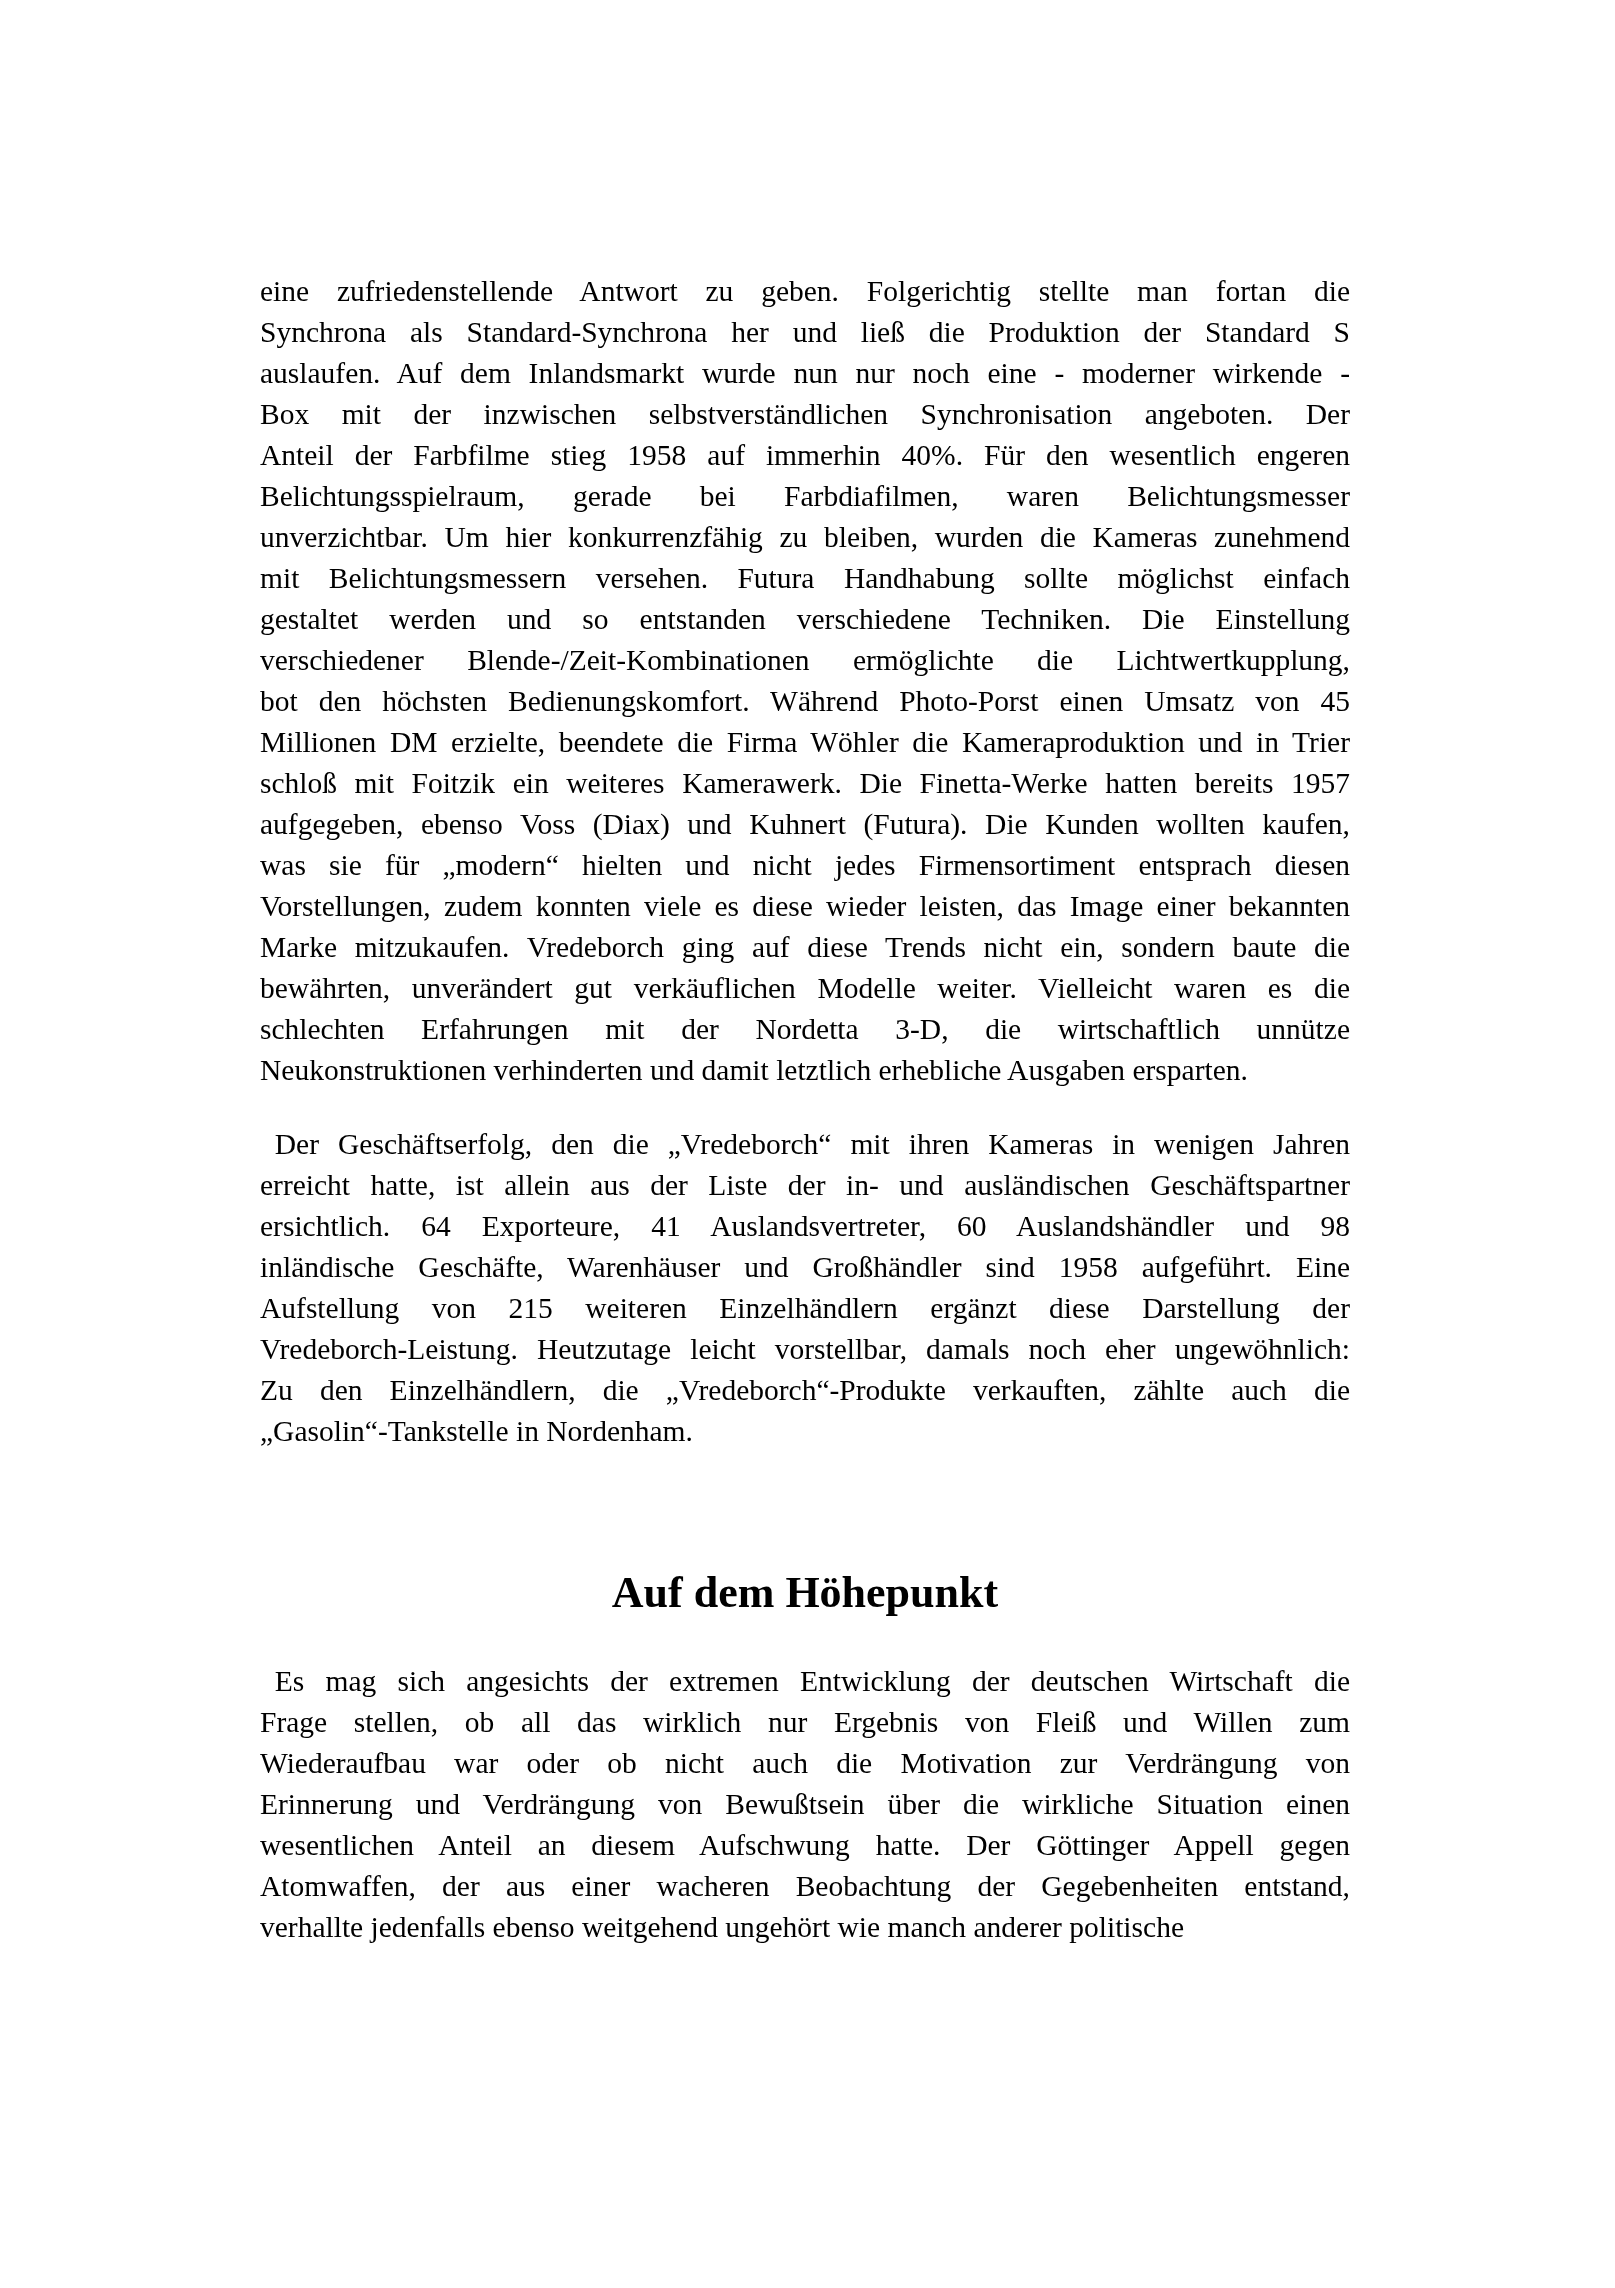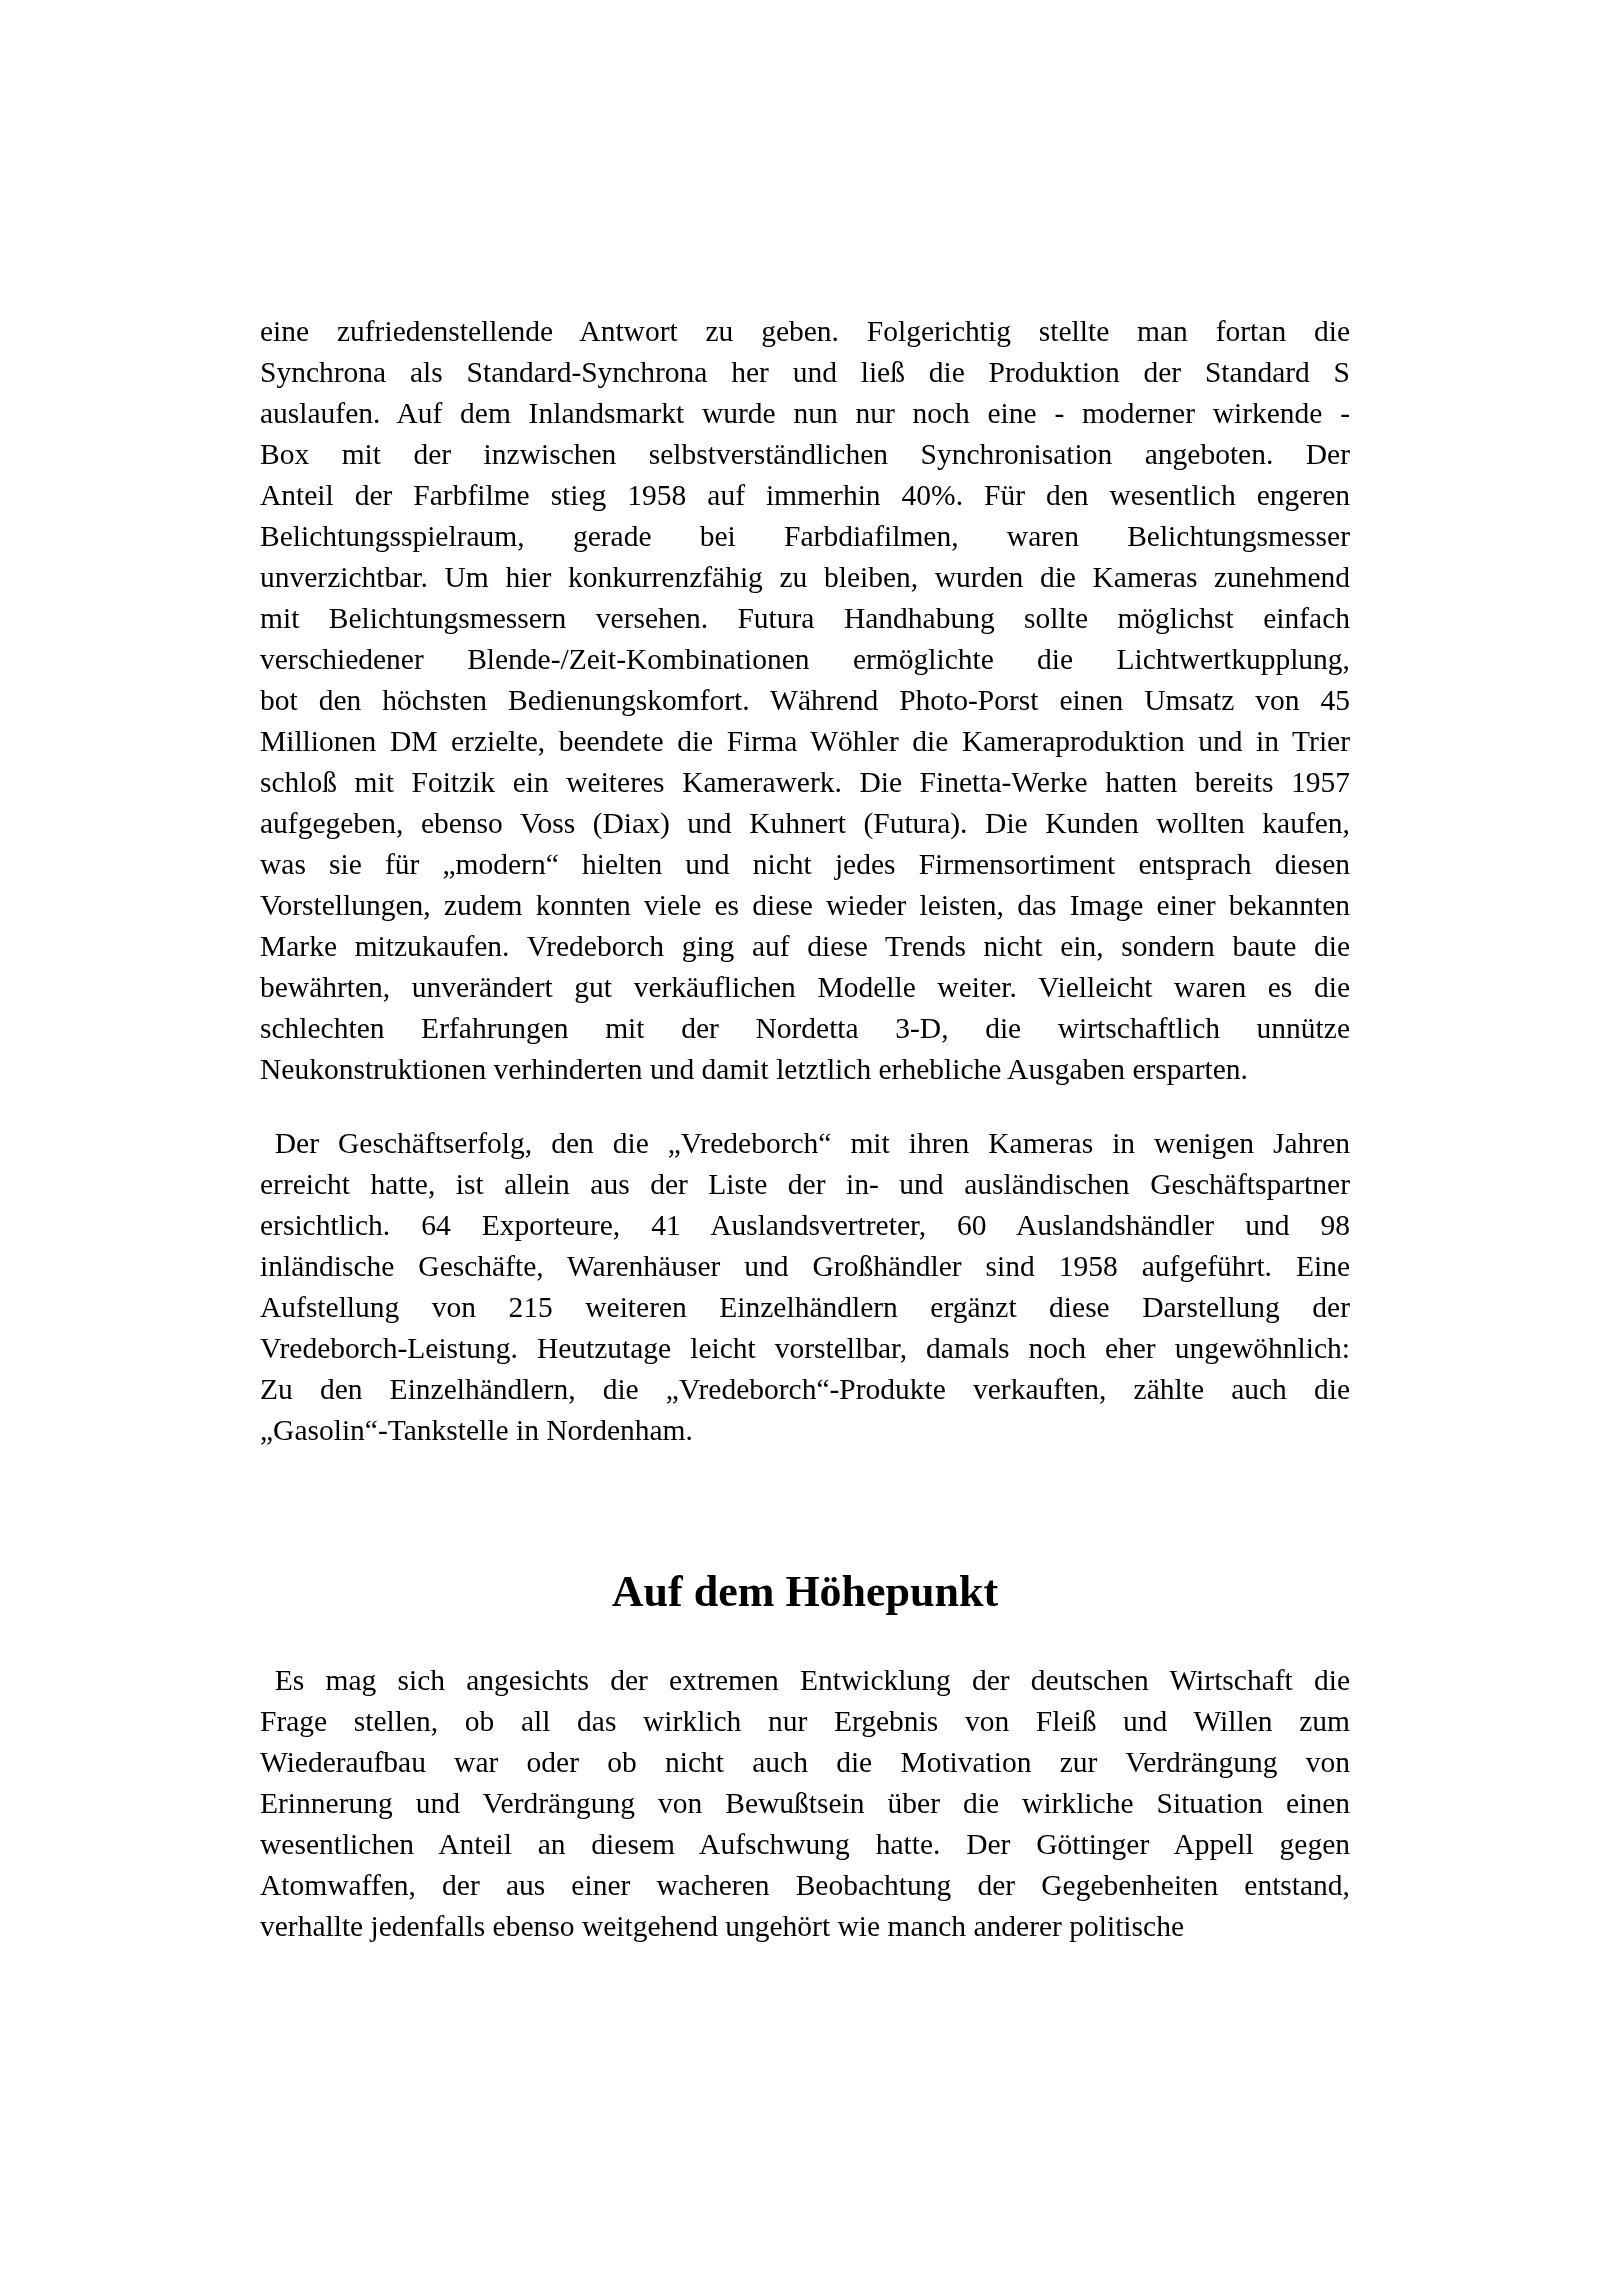--- a/index.html
+++ b/index.html
@@ -15,21 +15,20 @@
     color: #000000;
     font-family: "Liberation Serif", serif;
     overflow: hidden;
   }
   .text-block {
     position: absolute;
     left: 260px;
     top: 271px;
     width: 1090px;
     font-size: 29.5px;
-    margin-top: 40px;
   }
   .para {
     margin: 0;
     line-height: 41px;
   }
   .para + .para {
     margin-top: 33px;
   }
   .line {
     text-align: justify;
@@ -60,20 +59,21 @@
 
     <div class="para">
         <div class="line">eine zufriedenstellende Antwort zu geben. Folgerichtig stellte man fortan die</div>
         <div class="line">Synchrona als Standard-Synchrona her und ließ die Produktion der Standard S</div>
         <div class="line">auslaufen. Auf dem Inlandsmarkt wurde nun nur noch eine - moderner wirkende -</div>
         <div class="line">Box mit der inzwischen selbstverständlichen Synchronisation angeboten. Der</div>
         <div class="line">Anteil der Farbfilme stieg 1958 auf immerhin 40%. Für den wesentlich engeren</div>
         <div class="line">Belichtungsspielraum, gerade bei Farbdiafilmen, waren Belichtungsmesser</div>
         <div class="line">unverzichtbar. Um hier konkurrenzfähig zu bleiben, wurden die Kameras zunehmend</div>
         <div class="line">mit Belichtungsmessern versehen. Futura Handhabung sollte möglichst einfach</div>
+        <div class="line">gestaltet werden und so entstanden verschiedene Techniken. Die Einstellung</div>
         <div class="line">verschiedener Blende-/Zeit-Kombinationen ermöglichte die Lichtwertkupplung,</div>
         <div class="line">bot den höchsten Bedienungskomfort. Während Photo-Porst einen Umsatz von 45</div>
         <div class="line">Millionen DM erzielte, beendete die Firma Wöhler die Kameraproduktion und in Trier</div>
         <div class="line">schloß mit Foitzik ein weiteres Kamerawerk. Die Finetta-Werke hatten bereits 1957</div>
         <div class="line">aufgegeben, ebenso Voss (Diax) und Kuhnert (Futura). Die Kunden wollten kaufen,</div>
         <div class="line">was sie für „modern“ hielten und nicht jedes Firmensortiment entsprach diesen</div>
         <div class="line">Vorstellungen, zudem konnten viele es diese wieder leisten, das Image einer bekannten</div>
         <div class="line">Marke mitzukaufen. Vredeborch ging auf diese Trends nicht ein, sondern baute die</div>
         <div class="line">bewährten, unverändert gut verkäuflichen Modelle weiter. Vielleicht waren es die</div>
         <div class="line">schlechten Erfahrungen mit der Nordetta 3-D, die wirtschaftlich unnütze</div>

